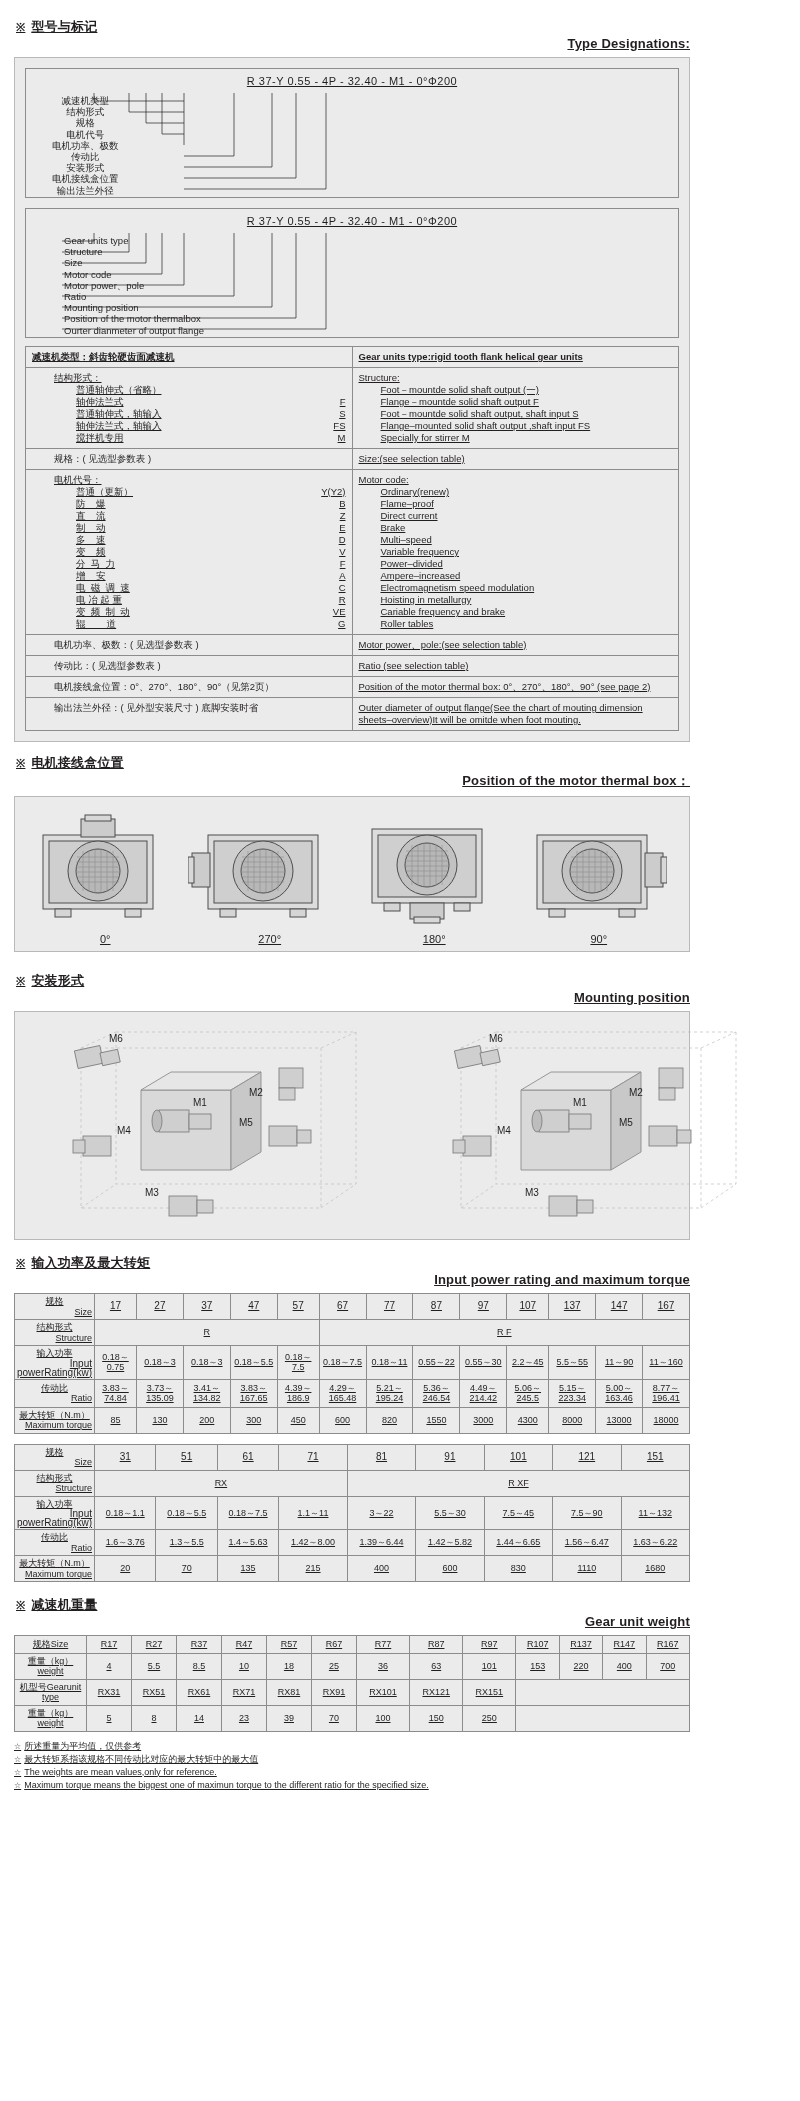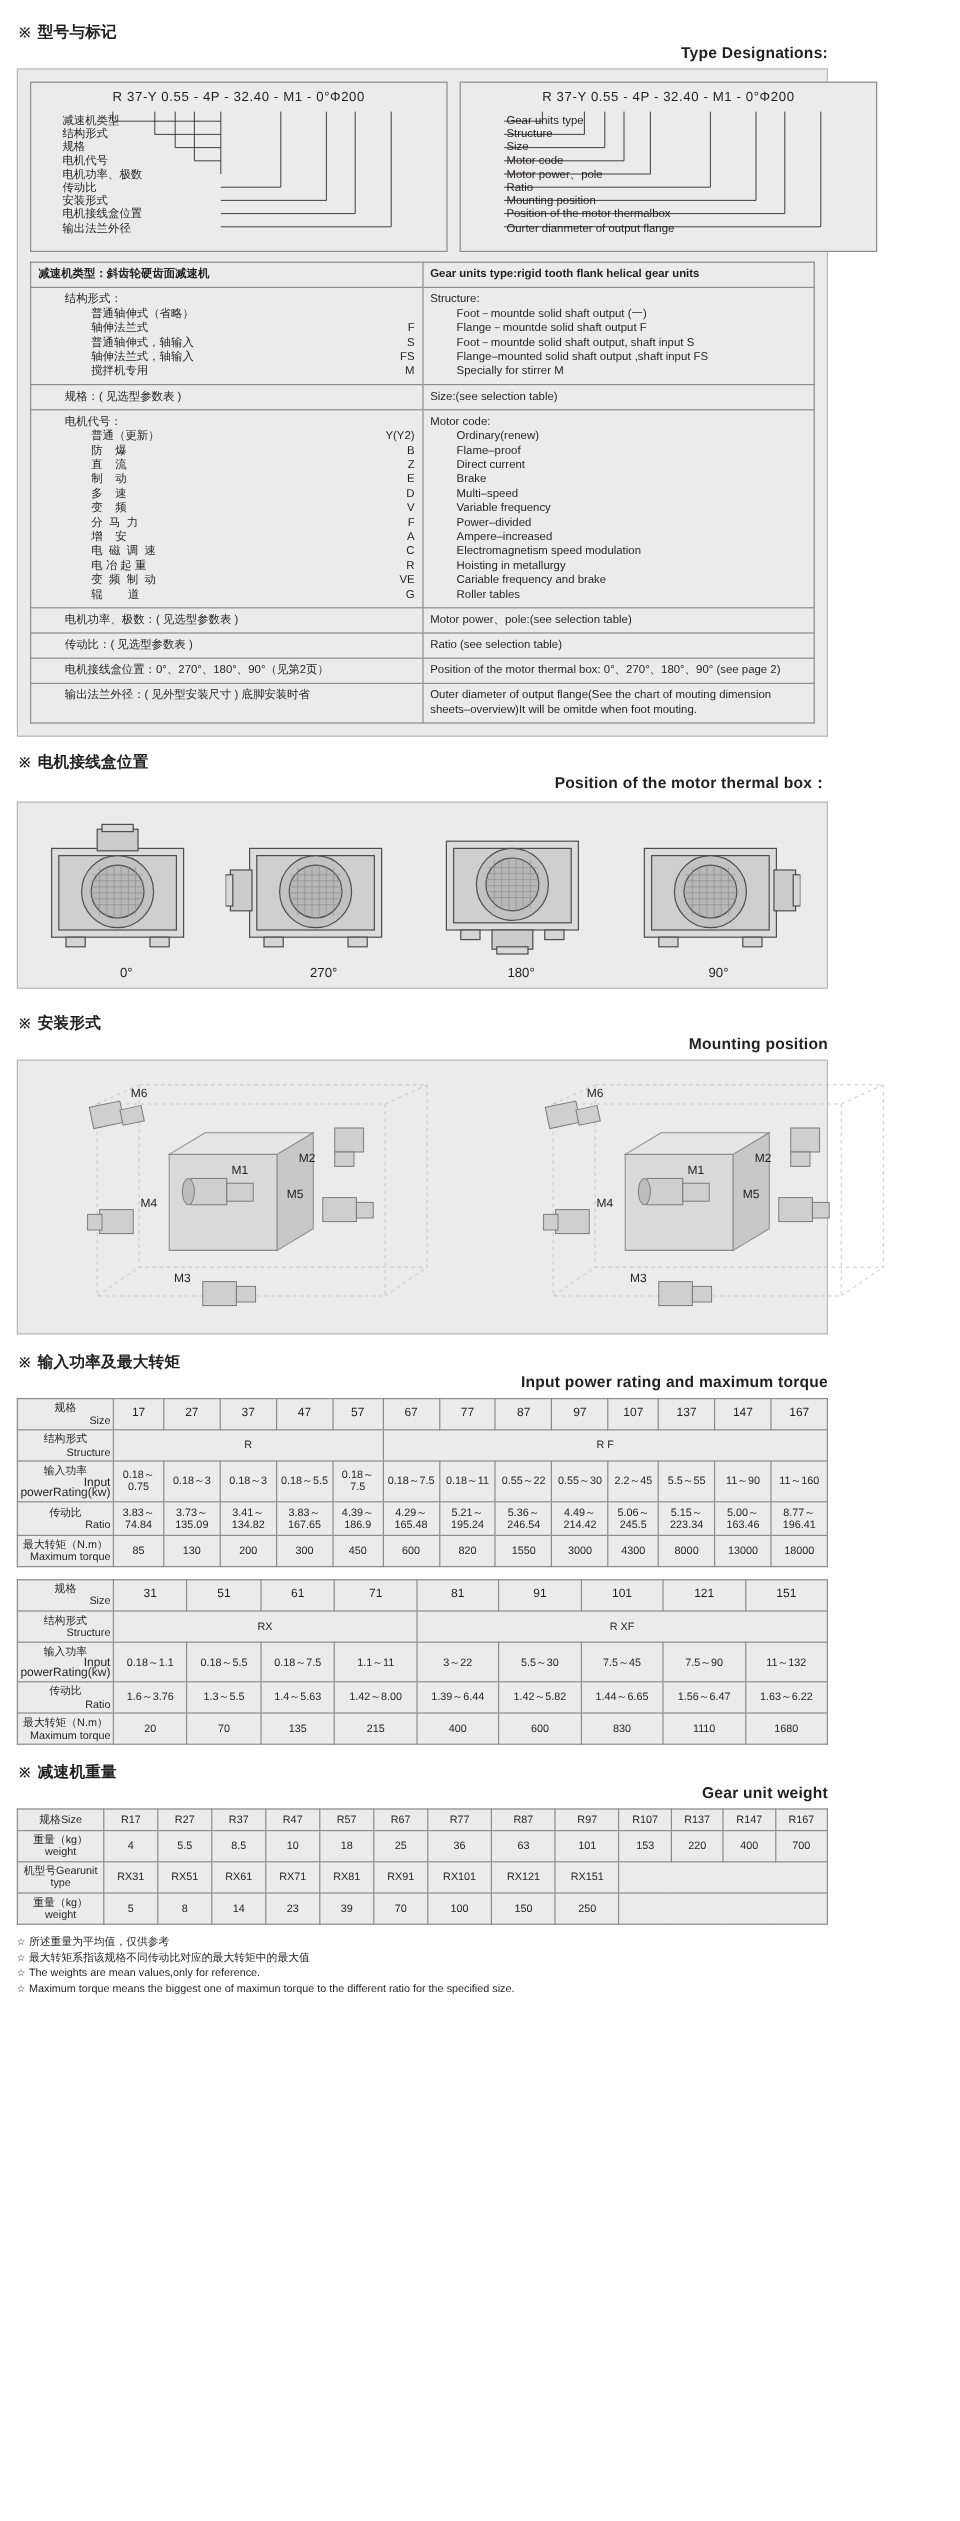--- a/index.html
+++ b/index.html
@@ -4,58 +4,58 @@
 <style>
   * { box-sizing: border-box; }
   html, body { margin:0; padding:0; }
   body {
     width: 800px;
     font-family: "Liberation Sans", sans-serif;
     color: #231f20;
     background: #ffffff;
     font-size: 11px;
   }
-  .page { width: 704px; padding: 10px 14px 18px 14px; }
+  .page { width: 704px; padding: 10px 14px 18px 14px; text-decoration: underline; }
 
   .sec-title {
     font-size: 13px;
     font-weight: bold;
     margin: 8px 0 6px 2px;
     letter-spacing: 0.2px;
   }
   .sec-title .mark { font-size: 11px; margin-right: 6px; }
   .sec-title .en { margin-left: 14px; font-weight: bold; }
 
   
   .panel {
     background: #ebebeb;
     border: 1px solid #b9b9b9;
     padding: 10px;
   }
-  .tdrow { display: flex; gap: 10px; }
+  .tdrow { display: flex; gap: 10px; flex-direction: column; }
   .tdbox {
     flex: 1 1 0;
     background: #ebebeb;
     border: 1px solid #8c8c8c;
     padding: 6px 8px 10px 8px;
     min-height: 130px;
     position: relative;
   }
   .code-line {
     text-align: center;
     font-size: 11px;
     letter-spacing: 0.5px;
     margin-bottom: 4px;
     white-space: nowrap;
   }
   .leader-list { list-style: none; margin: 0; padding: 0; }
   .leader-list li {
     font-size: 9.5px;
     line-height: 11.2px;
-    text-align: left;
+    text-align: center;
     padding-right: 4px;
     white-space: nowrap;
   }
   .en-list { list-style: none; margin: 0; padding: 0 0 0 4px; }
   .en-list li { font-size: 9.5px; line-height: 11.2px; white-space: nowrap; }
 
   
   table.spec {
     width: 100%;
     border-collapse: collapse;

